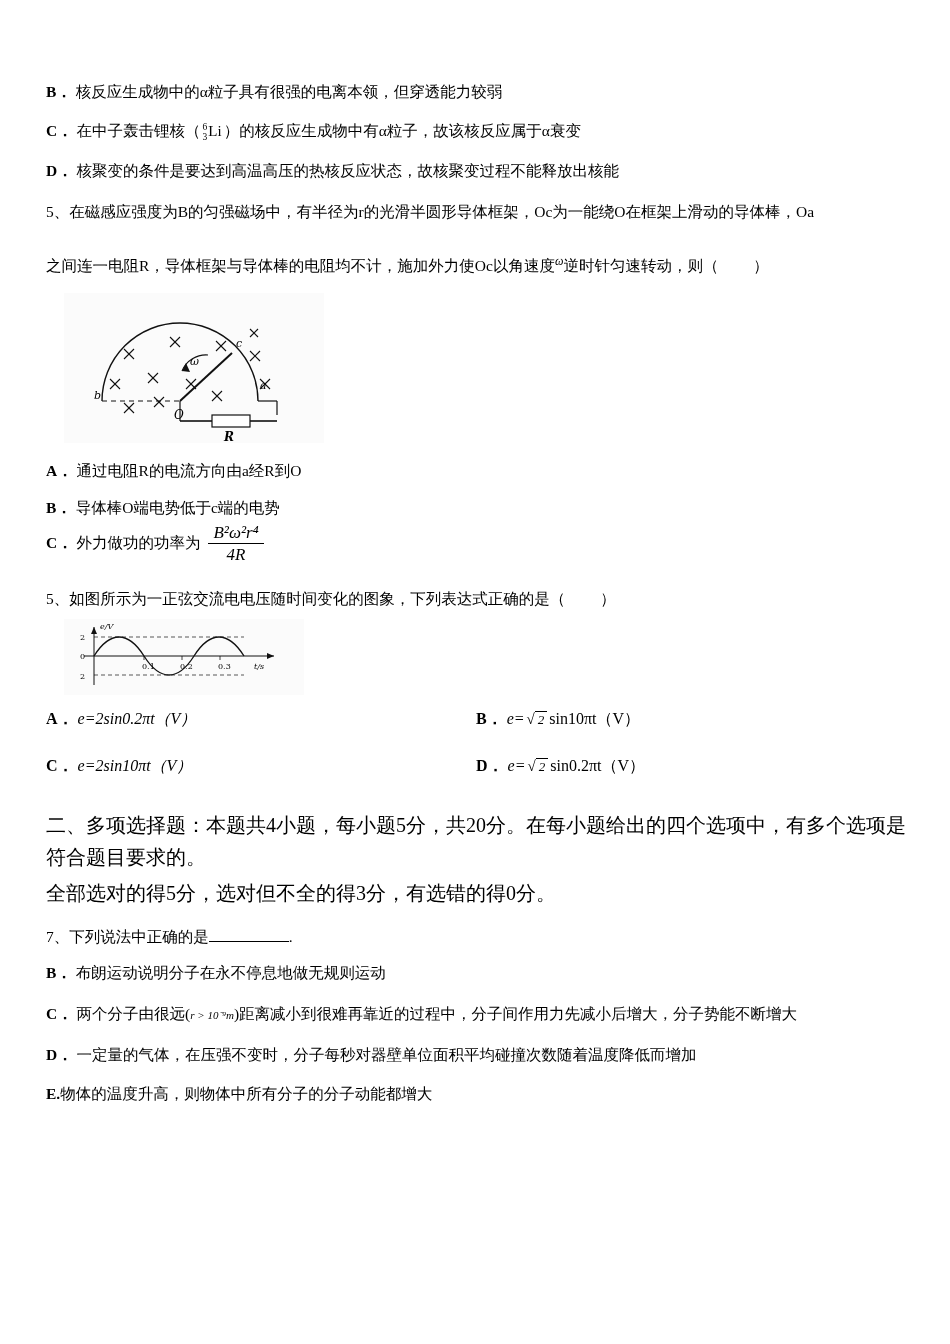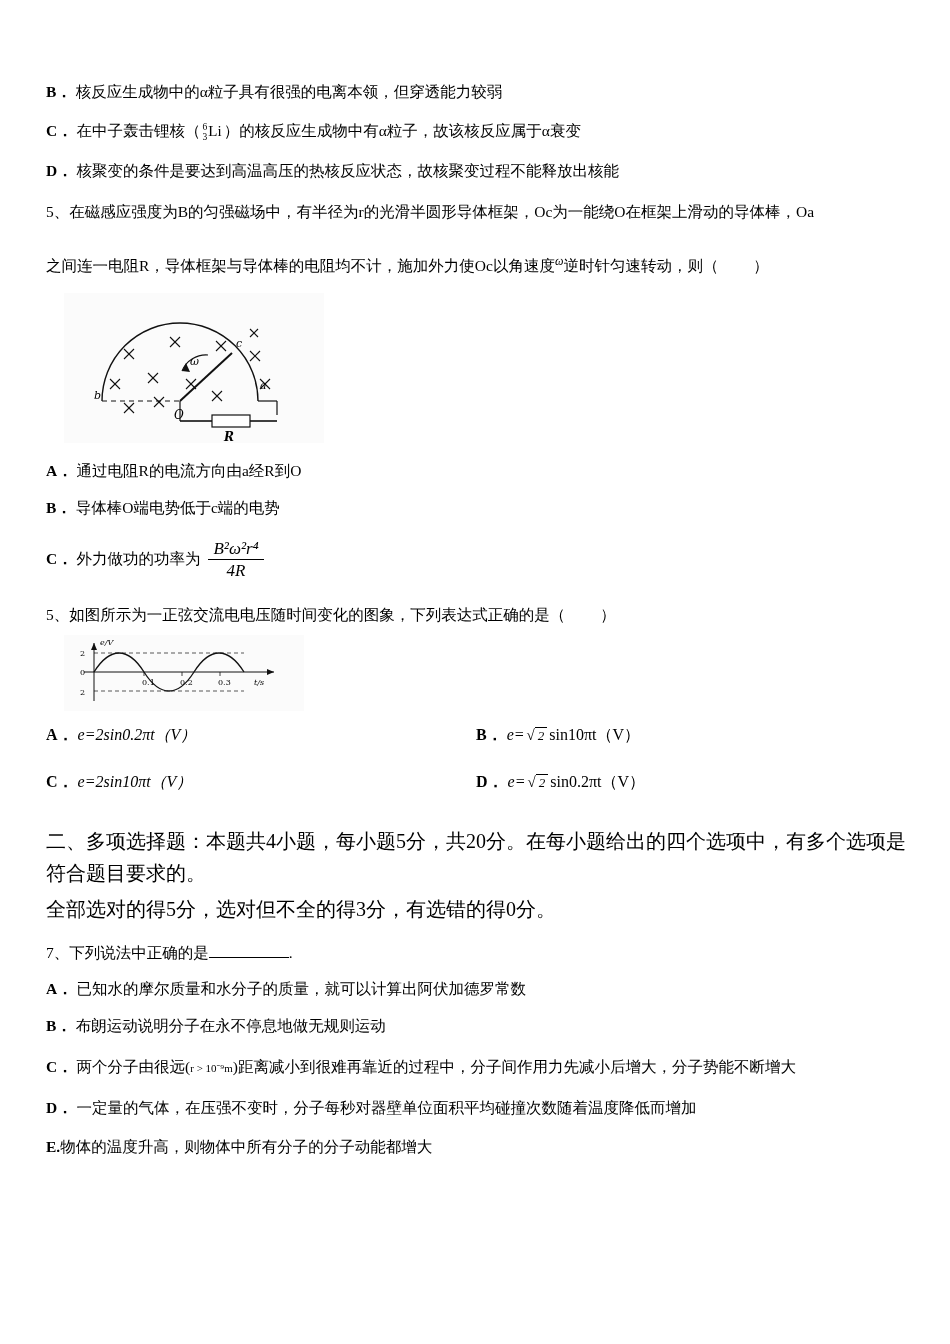--- a/index.html
+++ b/index.html
@@ -96,20 +96,21 @@
   }
   .two-col > div { width: 50%; }
   .fig-circuit {
     margin: 10px 0 14px 18px;
   }
   .fig-wave {
     margin: 4px 0 10px 18px;
   }
   .small-exp {
     font-size: 11px;
+    font-style: italic;
   }
   .sec-head {
     font-size: 20px;
     line-height: 1.6;
     margin: 0 0 4px 0;
   }
   .indent-blank {
     display: inline-block;
     border-bottom: 1px solid #000;
     width: 80px;
@@ -220,21 +221,21 @@
         <text x="30" y="106" font-family="DejaVu Serif, serif" font-size="11" font-style="italic">b</text>
         <text x="110" y="126" font-family="DejaVu Serif, serif" font-size="12" font-style="italic">O</text>
         <text x="160" y="148" font-family="DejaVu Serif, serif" font-size="12" font-style="italic" font-weight="bold">R</text>
       </svg>
     </div>
 
     <p class="opt" style="margin-bottom:16px">
       <span class="opt-label">A．</span>
       <span>通过电阻R的电流方向由a经R到O</span>
     </p>
-    <p class="opt" style="margin-bottom:20px">
+    <p class="opt" style="margin-bottom:4px">
       <span class="opt-label">B．</span>
       <span>导体棒O端电势低于c端的电势</span>
     </p>
     <p class="opt" style="margin-bottom:22px">
       <span class="opt-label">C．</span>
       <span>外力做功的功率为</span>
       <span class="frac">
         <span class="num">B²ω²r⁴</span>
         <span class="den">4R</span>
       </span>
@@ -294,24 +295,20 @@
       </div>
     </div>
 
     <p class="sec-head">二、多项选择题：本题共4小题，每小题5分，共20分。在每小题给出的四个选项中，有多个选项是符合题目要求的。</p>
     <p class="sec-head" style="margin-bottom:16px">全部选对的得5分，选对但不全的得3分，有选错的得0分。</p>
 
     <p class="line" style="margin-bottom:14px">
       <span>7、下列说法中正确的是</span><span class="indent-blank"></span><span>.</span>
     </p>
 
-    <p class="opt" style="margin-bottom:16px">
-      <span class="opt-label">A．</span>
-      <span>已知水的摩尔质量和水分子的质量，就可以计算出阿伏加德罗常数</span>
-    </p>
     <p class="opt" style="margin-bottom:20px">
       <span class="opt-label">B．</span>
       <span>布朗运动说明分子在永不停息地做无规则运动</span>
     </p>
     <p class="opt" style="margin-bottom:20px">
       <span class="opt-label">C．</span>
       <span>两个分子由很远(</span><span class="small-exp">r &gt; 10⁻⁹m</span><span>)距离减小到很难再靠近的过程中，分子间作用力先减小后增大，分子势能不断增大</span>
     </p>
     <p class="opt" style="margin-bottom:18px">
       <span class="opt-label">D．</span>

